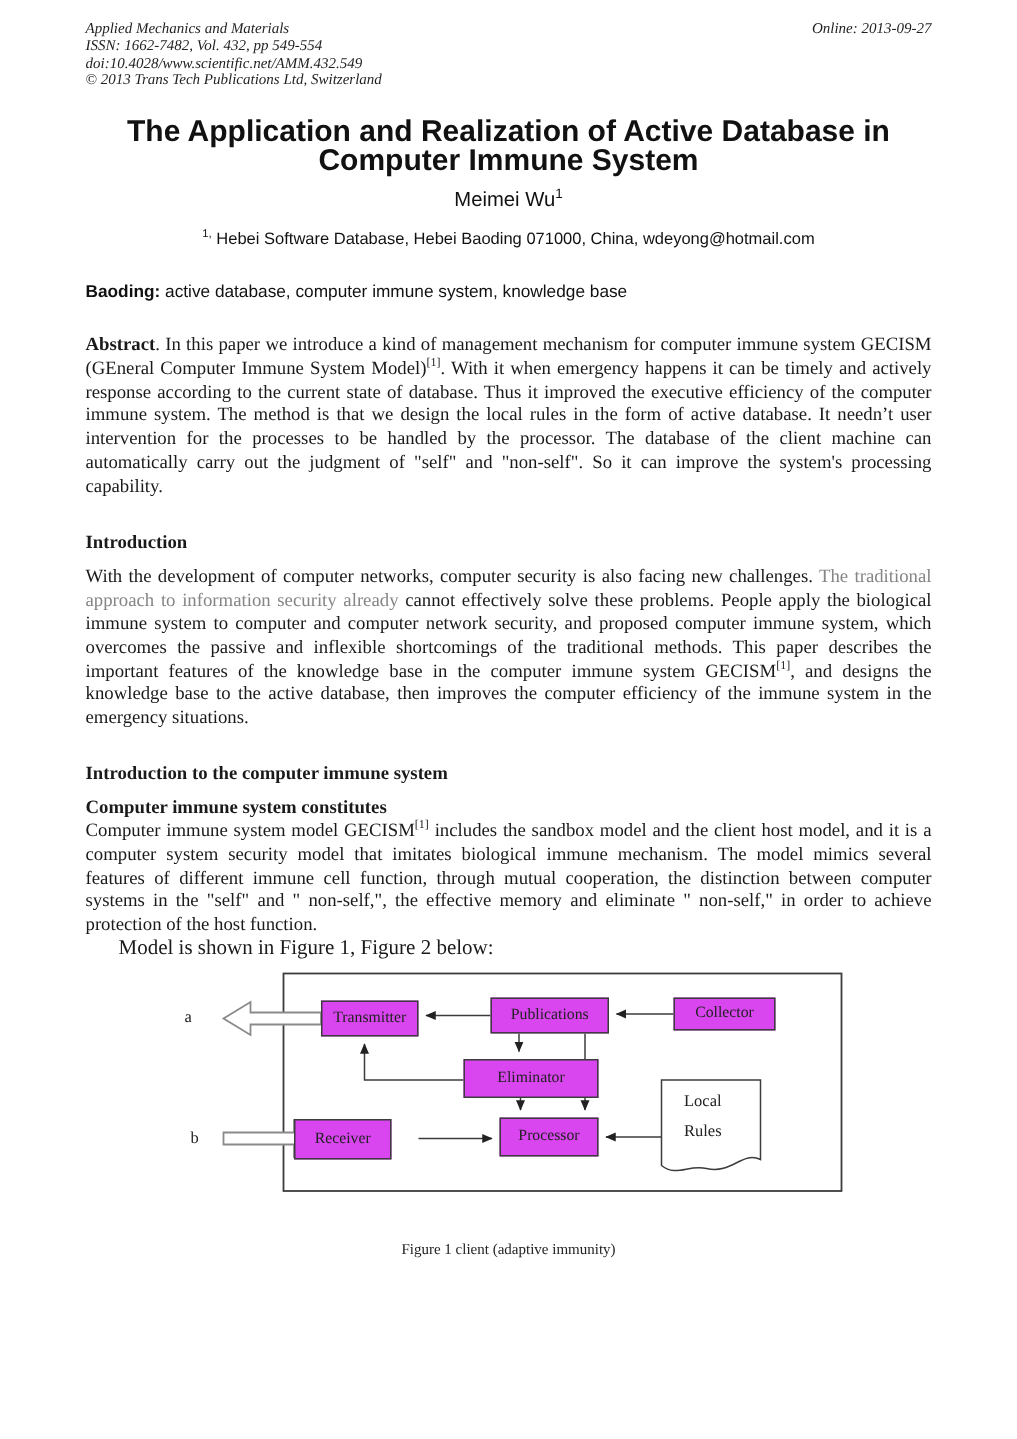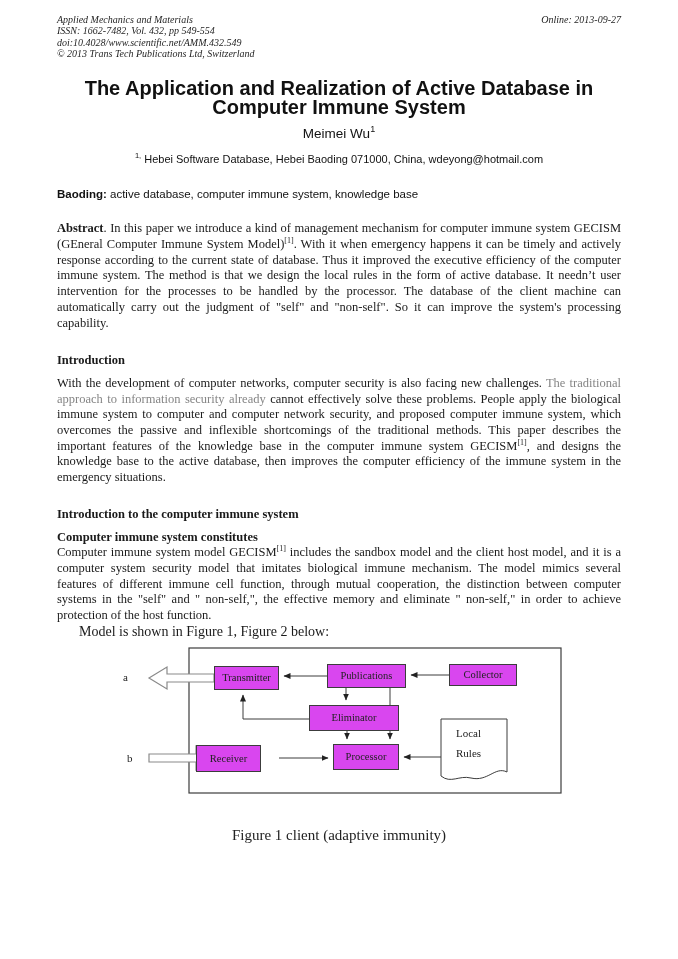--- a/index.html
+++ b/index.html
@@ -104,21 +104,21 @@
     font-family: "Liberation Serif", serif;
     font-size: 11px; color: #222;
   }
   .doc-text {
     position: absolute;
     font-family: "Liberation Serif", serif;
     font-size: 11px; line-height: 20px; color: #222;
   }
   .caption {
     text-align: center;
-    font-size: 15px;
+    font-size: 10px;
     margin-top: 22px;
     color: #222;
   }
 </style>
 </head>
 <body>
 
 <div class="page">
 
   <div class="pub-header">

